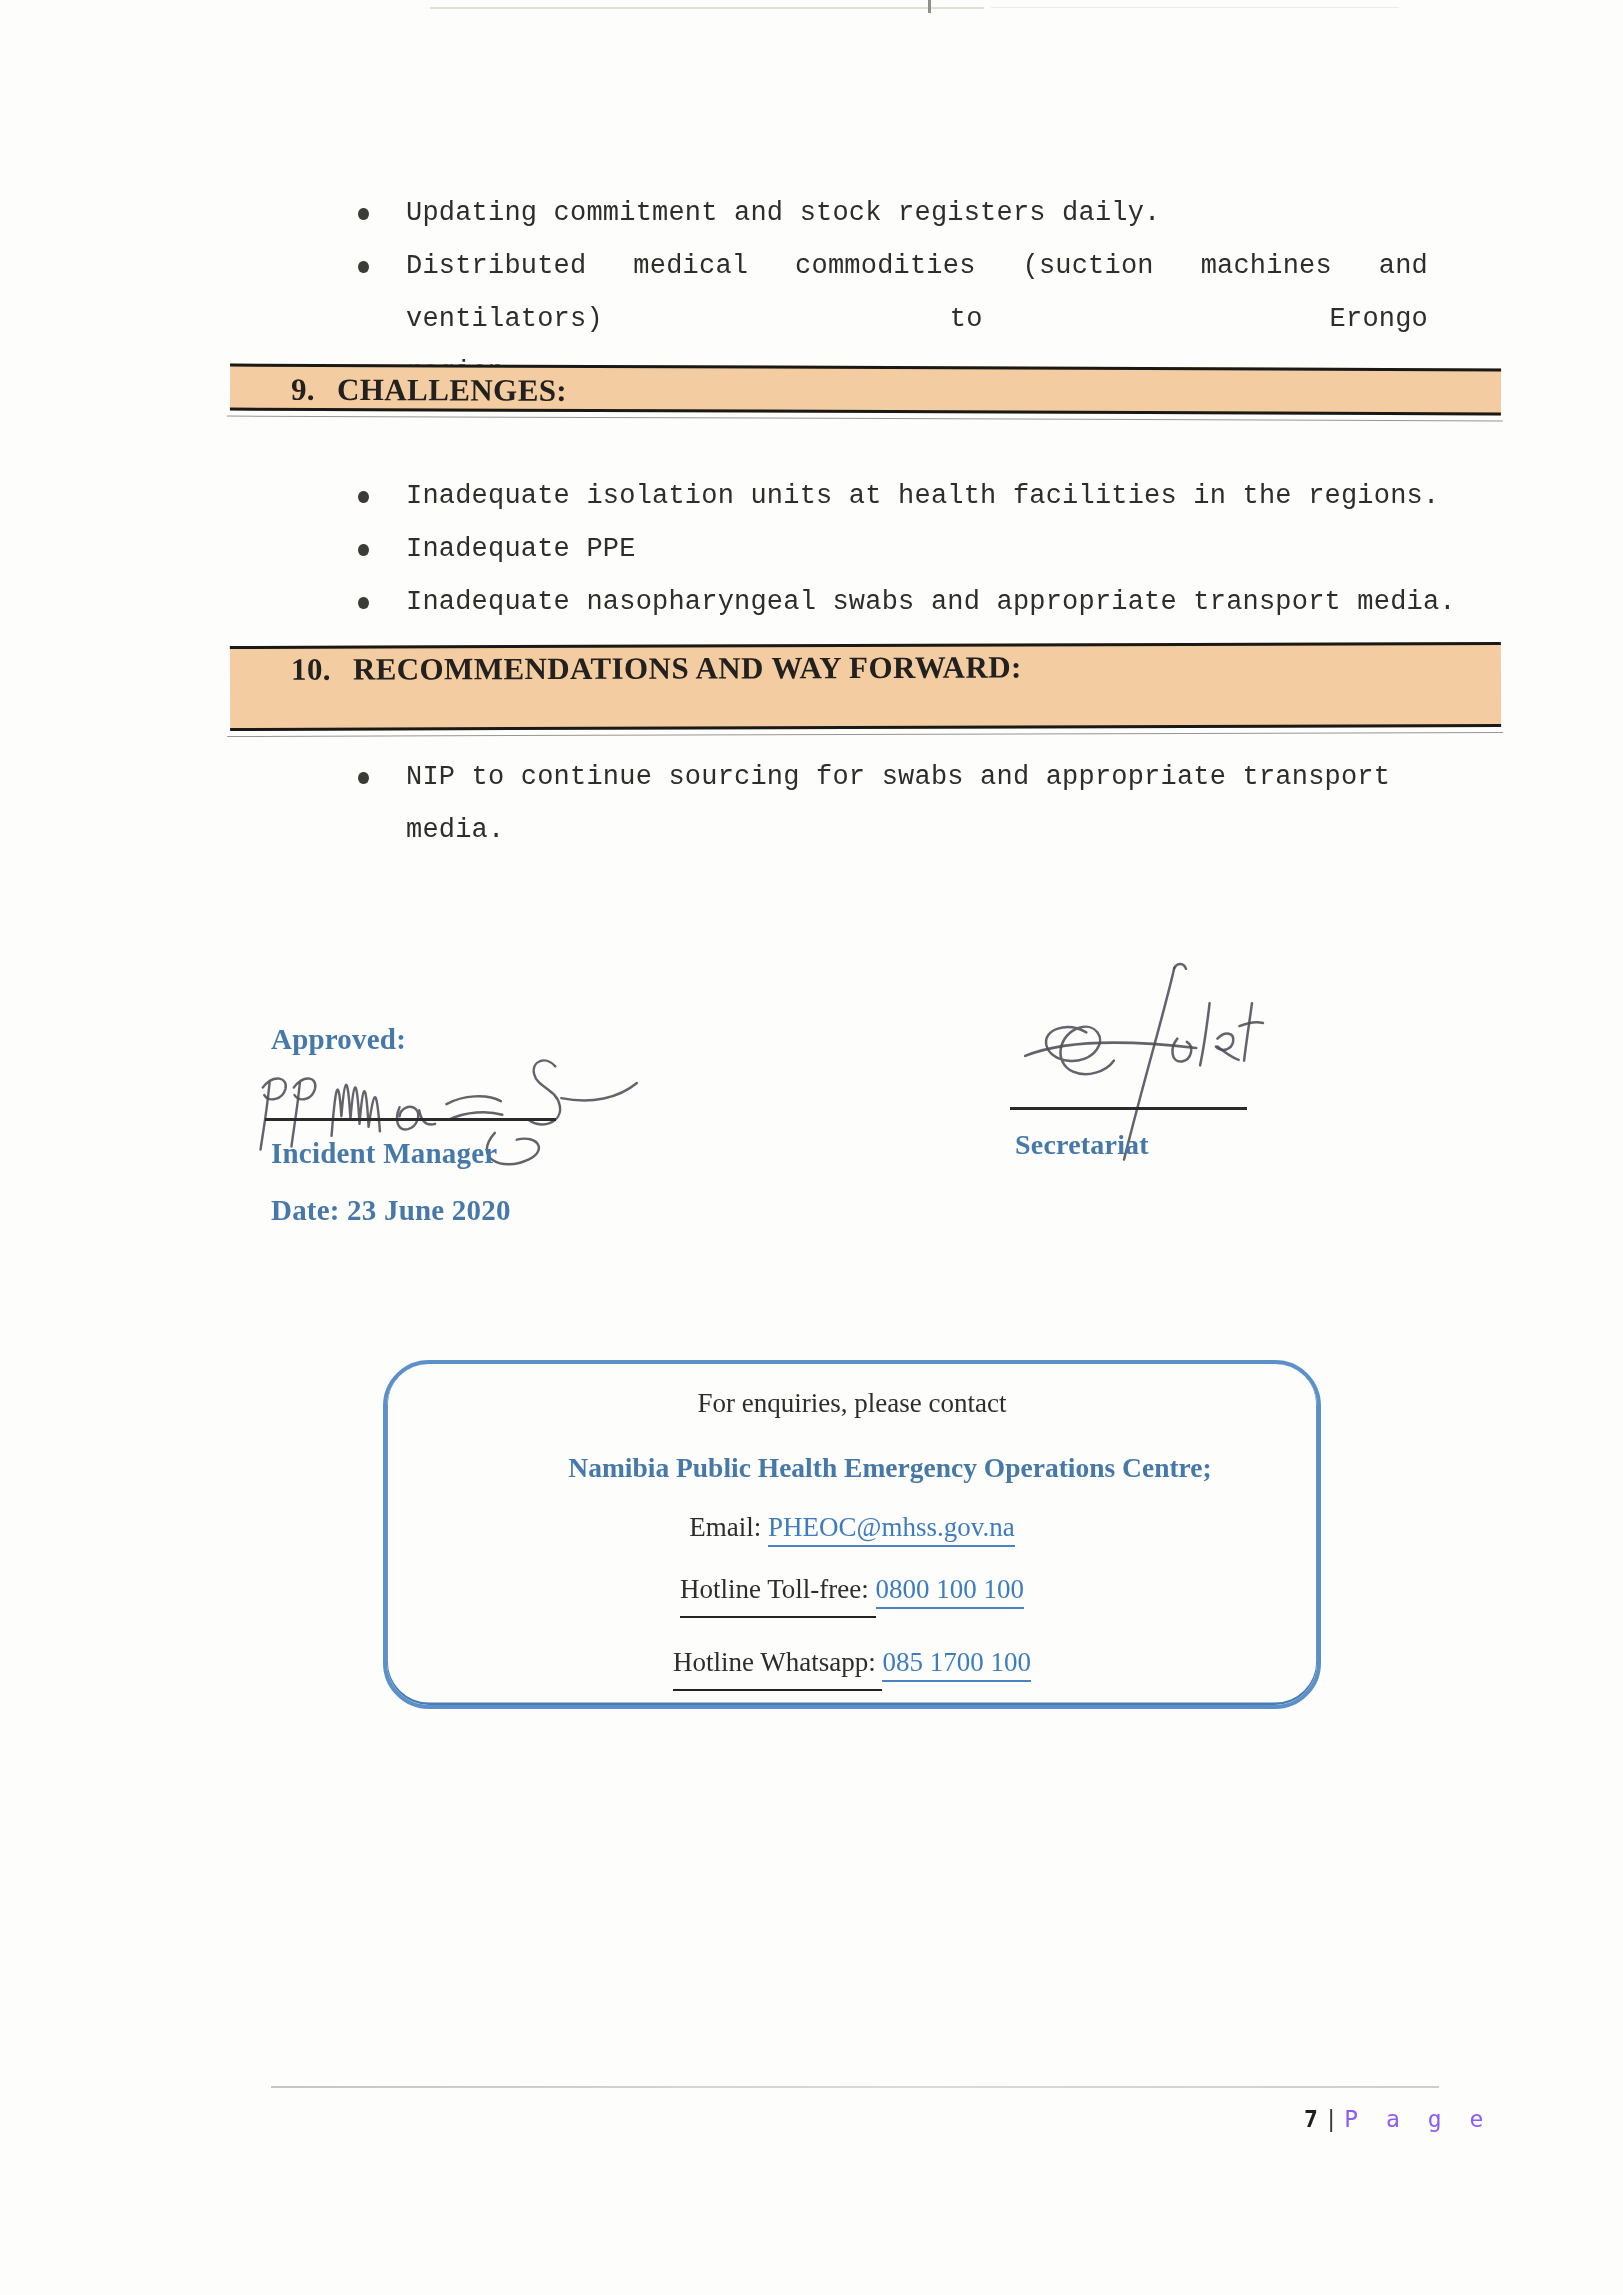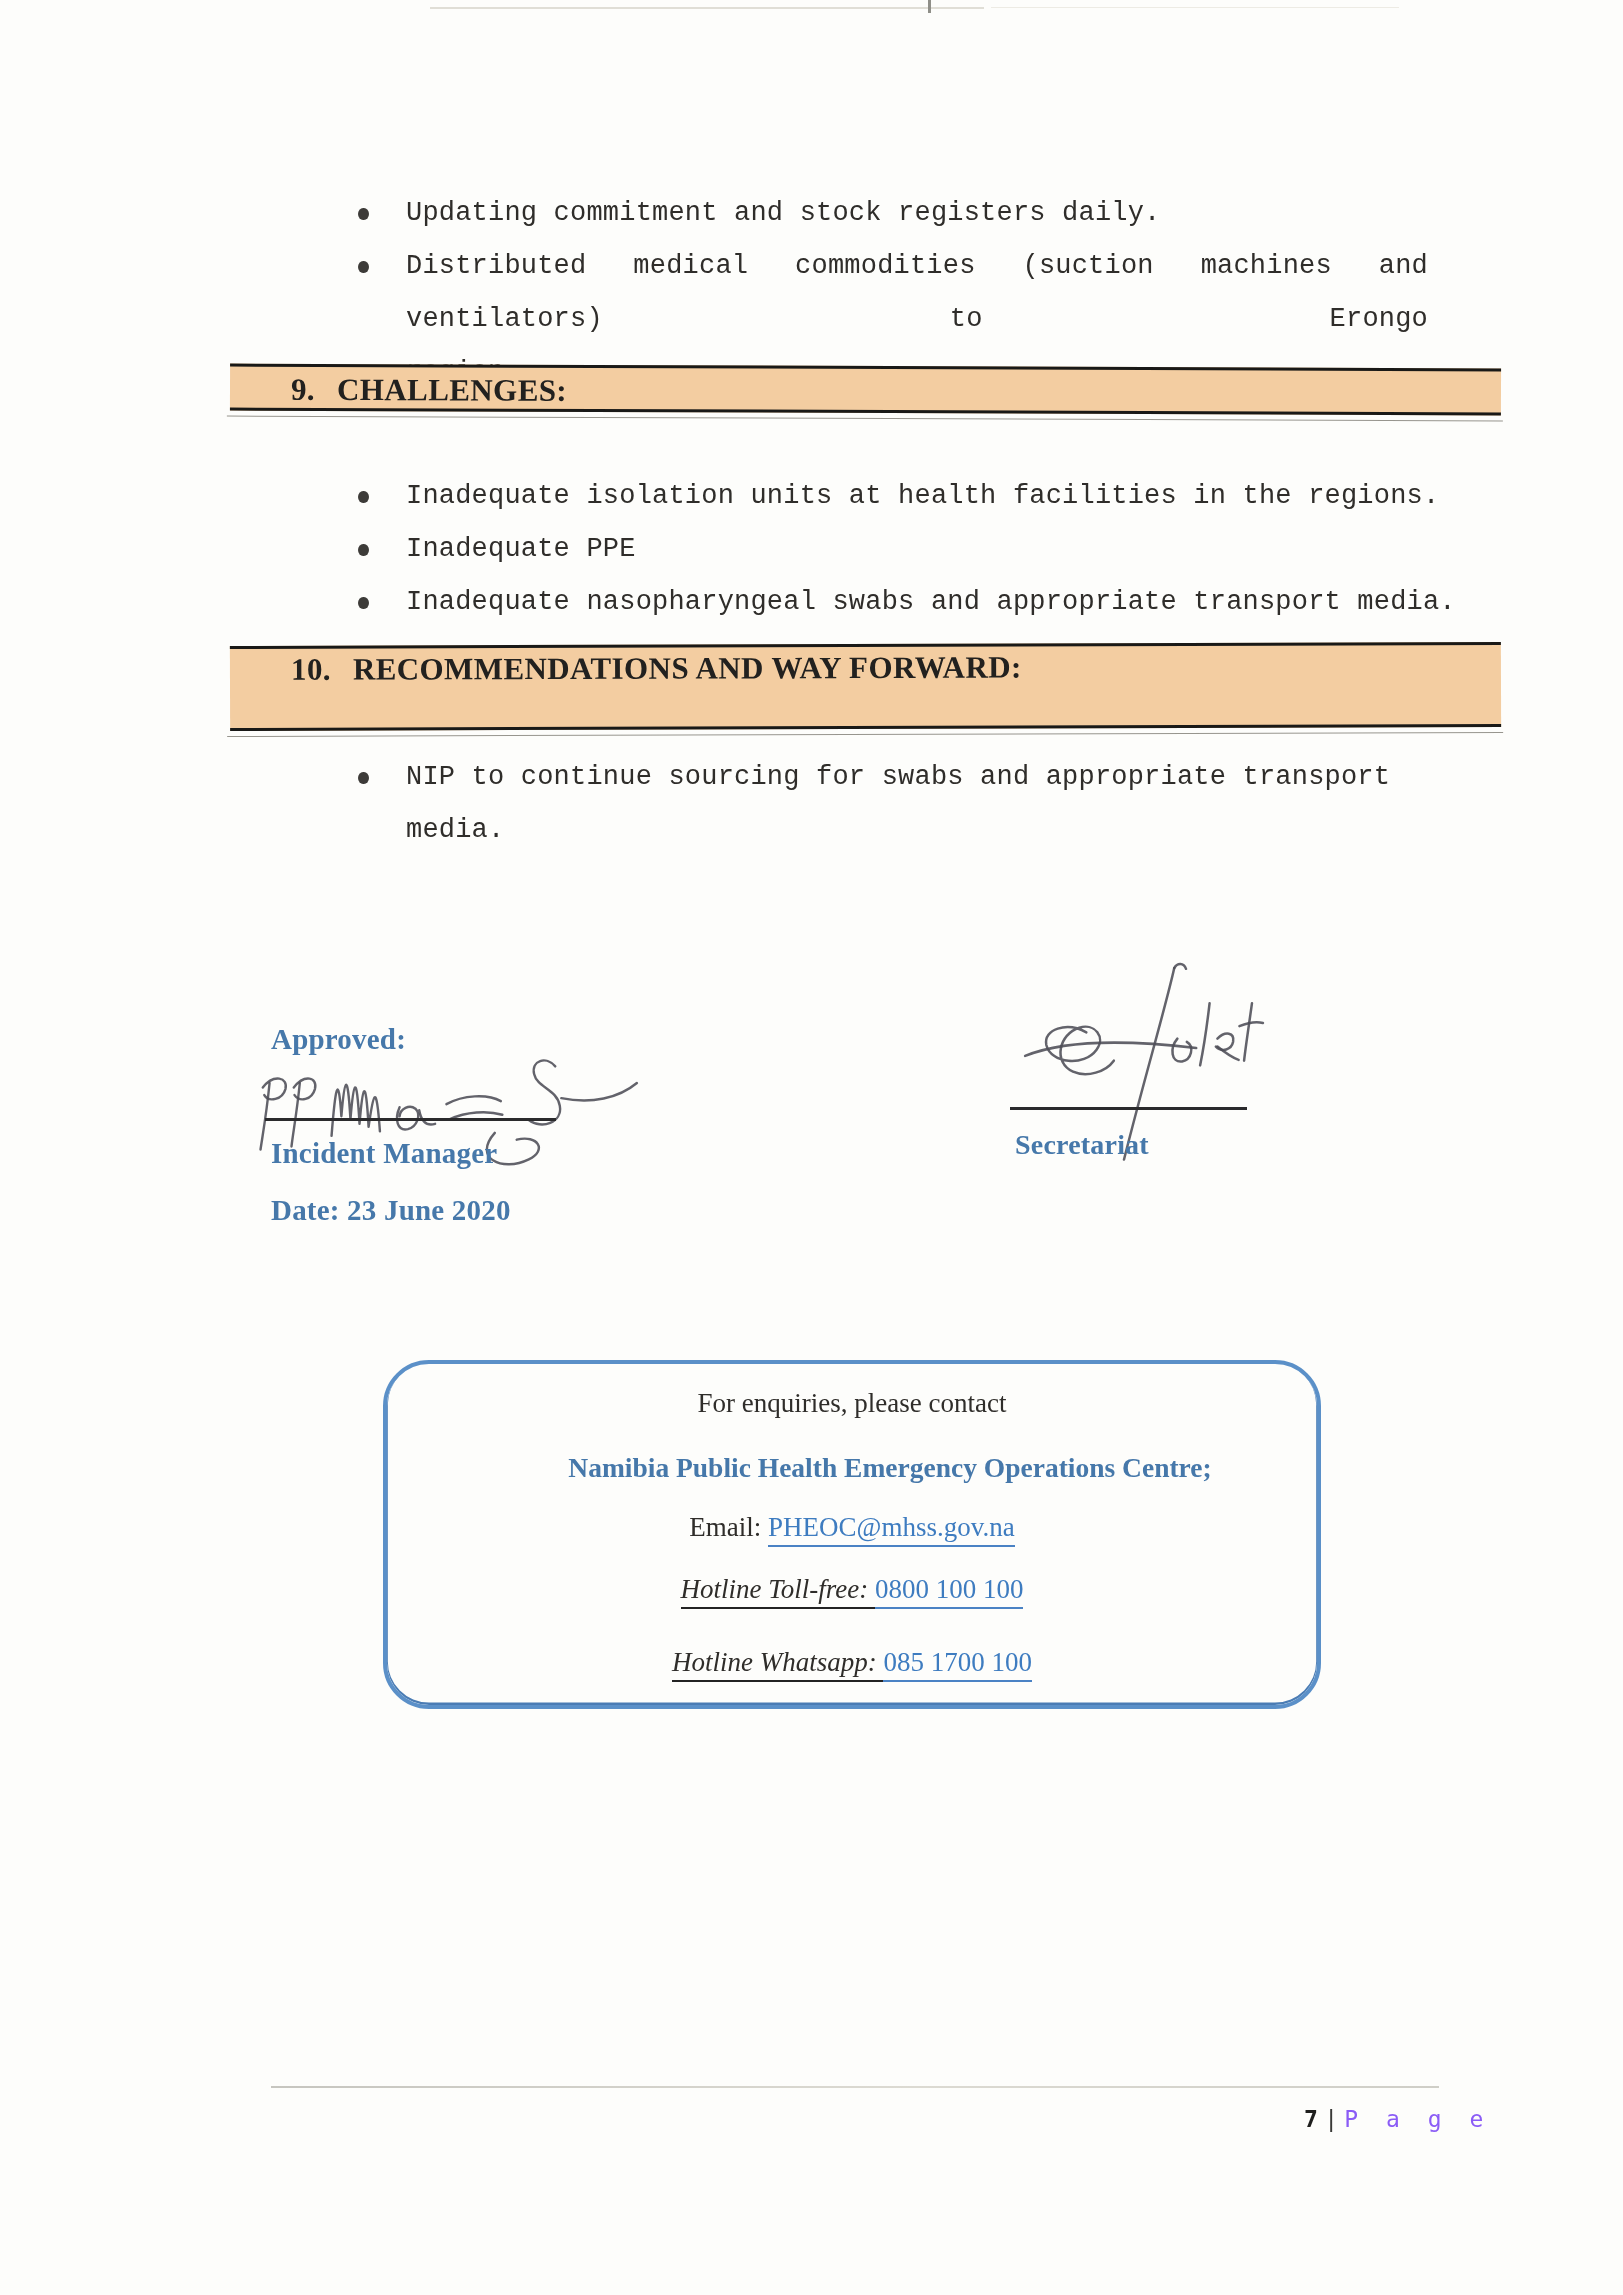--- a/index.html
+++ b/index.html
@@ -89,21 +89,21 @@
     box-shadow:0 -1.6px 0 0.8px #4a7cb4 inset;
     margin-top:40px;
   }
   .cb-line{position:absolute;left:0;width:100%;text-align:center;font-size:27px;color:#2f2d2a;}
   #cb-intro{top:23.6px;}
   #cb-org{top:88px;font-weight:bold;color:#4678aa;font-size:27.5px;padding-left:38px;}
   #cb-email{top:148px;}
   #cb-tollfree{top:210px;}
   #cb-whatsapp{top:283px;}
   .doc-link{color:#3e7cc0;text-decoration:none;border-bottom:2.4px solid #4a82c4;padding-bottom:3px;}
-  .ul-dark{border-bottom:2.4px solid #232323;padding-bottom:3px;font-style:italic;}
+  .ul-dark{border-bottom:2.4px solid #232323;padding-bottom:12px;}
 
   
   #footer-rule{position:absolute;left:271px;top:2086px;width:1168px;height:1.6px;
     background:linear-gradient(90deg,#c6c5bf,#dcdad2 55%,#cfcec7);}
   #footer-text{
     position:absolute;left:1304px;top:2106px;
     font-family:"DejaVu Sans Mono","Liberation Mono",monospace;
     font-size:23px;color:#1f1f1d;
   }
   #footer-text .sep{color:#3a3a38;margin:0 6.3px;font-weight:normal;}

